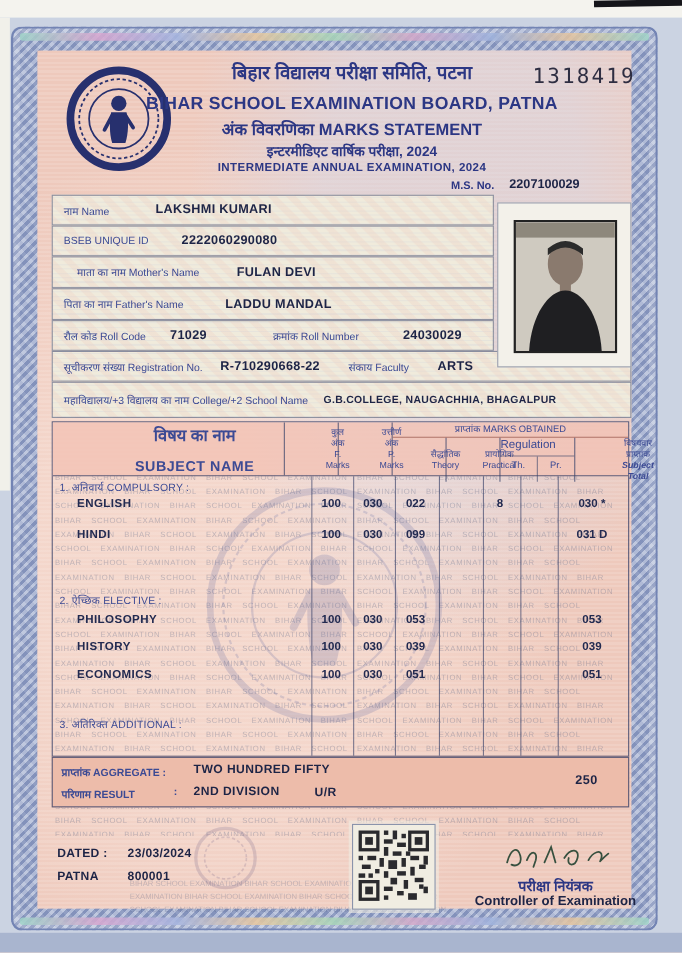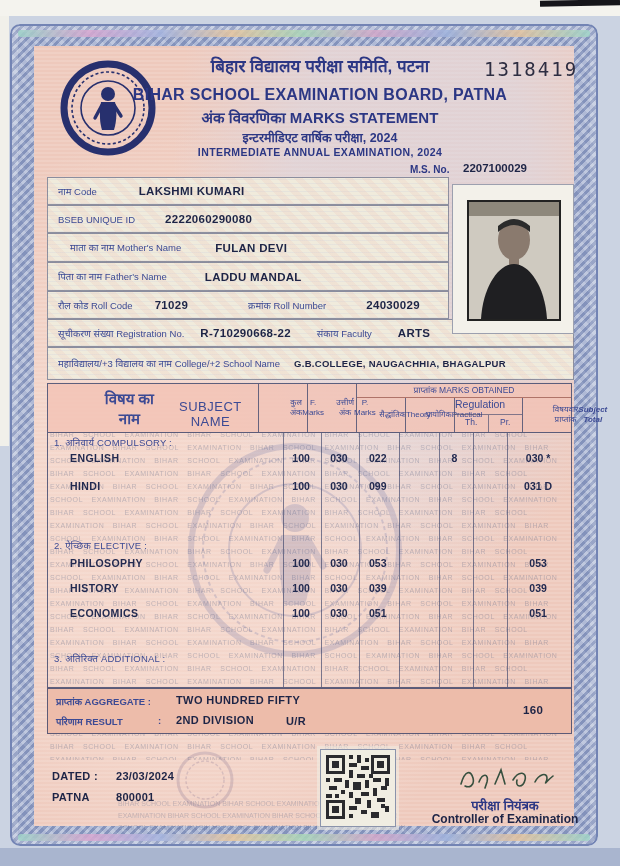--- a/index.html
+++ b/index.html
@@ -52,24 +52,24 @@
   .fval{font-size:11.5px;font-weight:bold;color:#1d2446;letter-spacing:.3px;}
 
   
   .photo-frame{left:452px;top:184px;width:120px;height:148px;background:#f3f1ea;border:1px solid rgba(70,80,115,.5);}
   .photo{left:14px;top:15px;width:90px;height:117px;background:#d8d4cc;border:2px solid #222;position:absolute;overflow:hidden;}
 
   
   .tbl{left:47px;top:383px;width:525px;height:305px;border:1.5px solid rgba(55,65,105,.8);box-sizing:border-box;}
   .thead{position:absolute;left:0;top:0;width:100%;height:49px;display:flex;
     background:rgba(242,194,180,.8);border-bottom:1.5px solid rgba(55,65,105,.8);box-sizing:border-box;}
-  .hc{box-sizing:border-box;border-right:1px solid rgba(55,65,105,.75);display:flex;flex-direction:row;align-items:center;justify-content:center;color:#3c4a94;text-align:center;padding-left:48px;}
+  .hc{box-sizing:border-box;border-right:1px solid rgba(55,65,105,.75);display:flex;flex-direction:column;align-items:center;justify-content:center;color:#3c4a94;text-align:center;padding-left:48px;}
   .hc:last-child{border-right:none;}
   .c-sub{width:235px;} .c-fm{width:38px;} .c-pm{width:38px;} .c-th{width:40px;align-items:center;} .c-pr{width:40px;} .c-rth{width:34px;} .c-rpr{width:34px;} .c-tot{width:66px;}
-  .sub-hi{font-size:15px;font-weight:bold;} .sub-en{font-size:13px;font-weight:normal;letter-spacing:.5px;margin-top:11px;}
+  .sub-hi{font-size:15px;font-weight:bold;} .sub-en{font-size:13px;font-weight:bold;letter-spacing:.5px;margin-top:11px;}
   .hsm{font-size:8px;line-height:10px;}
   .marks-wrap{width:214px;display:flex;flex-direction:column;}
   .marks-top{height:13px;font-size:8.5px;color:#3c4a94;text-align:center;border-bottom:1px solid rgba(140,70,60,.65);line-height:13px;}
   .marks-bot{flex:1;display:flex;}
   .reg-wrap{width:68px;display:flex;flex-direction:column;box-sizing:border-box;border-right:1px solid rgba(55,65,105,.75);}
   .reg-top{height:16px;font-size:10.5px;color:#3c4a94;border-bottom:1px solid rgba(55,65,105,.6);}
   .reg-bot{flex:1;display:flex;}
   .reg-bot div{width:34px;font-size:8.5px;color:#3c4a94;text-align:center;padding-top:2px;box-sizing:border-box;}
   .reg-bot div:first-child{border-right:1px solid rgba(55,65,105,.6);}
   .vline{position:absolute;top:49px;bottom:0;width:1px;background:rgba(55,65,105,.65);}
@@ -140,21 +140,21 @@
 <div class="abs h-hi">बिहार विद्यालय परीक्षा समिति, पटना</div>
 <div class="abs serial">1318419</div>
 <div class="abs h-en">BIHAR SCHOOL EXAMINATION BOARD, PATNA</div>
 <div class="abs h-sub">अंक विवरणिका MARKS STATEMENT</div>
 <div class="abs h-exhi">इन्टरमीडिएट वार्षिक परीक्षा, 2024</div>
 <div class="abs h-exen">INTERMEDIATE ANNUAL EXAMINATION, 2024</div>
 <div class="abs msno-label">M.S. No.</div>
 <div class="abs msno-val">2207100029</div>
 
 <div class="abs strip" style="left:47px;top:177px;width:400px;height:26px;">
-  <span class="flabel" style="margin-left:10px;">नाम Code</span>
+  <span class="flabel" style="margin-left:10px;">नाम Name</span>
   <span class="fval" style="margin-left:42px;">LAKSHMI KUMARI</span>
 </div>
 <div class="abs strip" style="left:47px;top:205px;width:400px;height:26px;">
   <span class="flabel" style="margin-left:10px;">BSEB UNIQUE ID</span>
   <span class="fval" style="margin-left:30px;">2222060290080</span>
 </div>
 <div class="abs strip" style="left:47px;top:233px;width:400px;height:27px;">
   <span class="flabel" style="margin-left:22px;">माता का नाम   Mother's Name</span>
   <span class="fval" style="margin-left:34px;">FULAN DEVI</span>
 </div>
@@ -297,21 +297,21 @@
   <div class="tsec" style="top:268px;">3.   अतिरिक्त  ADDITIONAL :</div>
 </div>
 
 <div class="abs agg">
   <span class="abs lbl" style="left:8px;top:6px;">प्राप्तांक   AGGREGATE :</span>
   <span class="abs val" style="left:128px;top:5px;">TWO HUNDRED FIFTY</span>
   <span class="abs lbl" style="left:8px;top:26px;">परिणाम  RESULT</span>
   <span class="abs lbl" style="left:110px;top:26px;">:</span>
   <span class="abs val" style="left:128px;top:25px;">2ND DIVISION</span>
   <span class="abs val" style="left:238px;top:26px;">U/R</span>
-  <span class="abs val" style="left:475px;top:15px;font-size:11.5px;">160</span>
+  <span class="abs val" style="left:475px;top:15px;font-size:11.5px;">250</span>
 </div>
 
 <div class="abs f-lbl" style="left:52px;top:770px;">DATED :</div>
 <div class="abs f-lbl" style="left:116px;top:770px;">23/03/2024</div>
 <div class="abs f-lbl" style="left:52px;top:791px;">PATNA</div>
 <div class="abs f-lbl" style="left:116px;top:791px;">800001</div>
 
 <div class="abs qr-frame">
   <svg width="66" height="66" viewBox="0 0 66 66" style="margin:4px;">
     <rect x="0" y="0" width="66" height="66" fill="#f0ede2"></rect>

